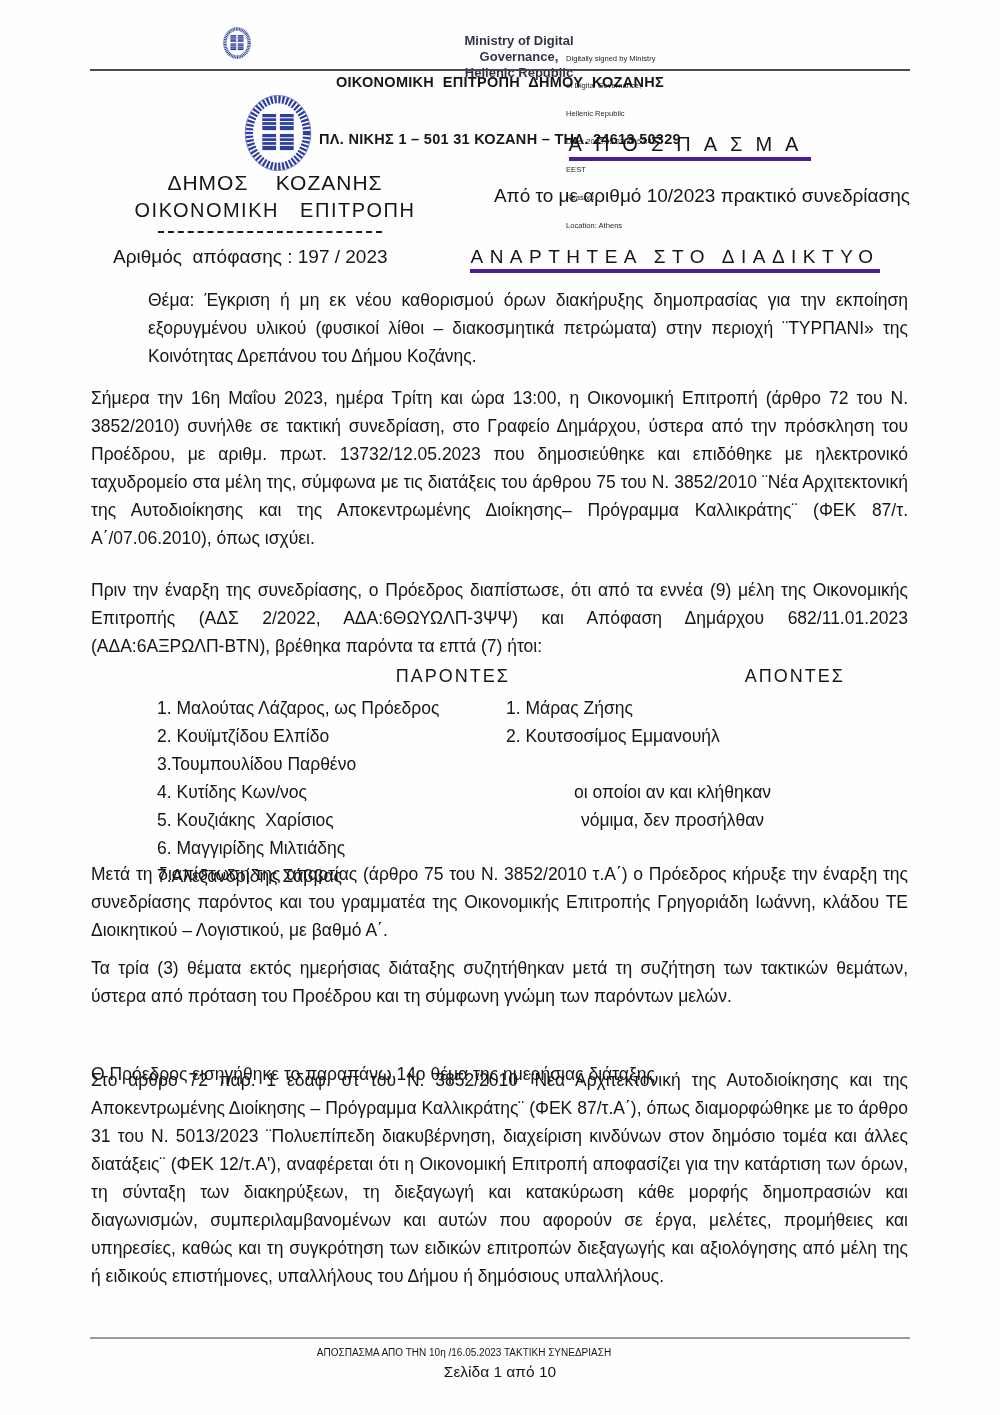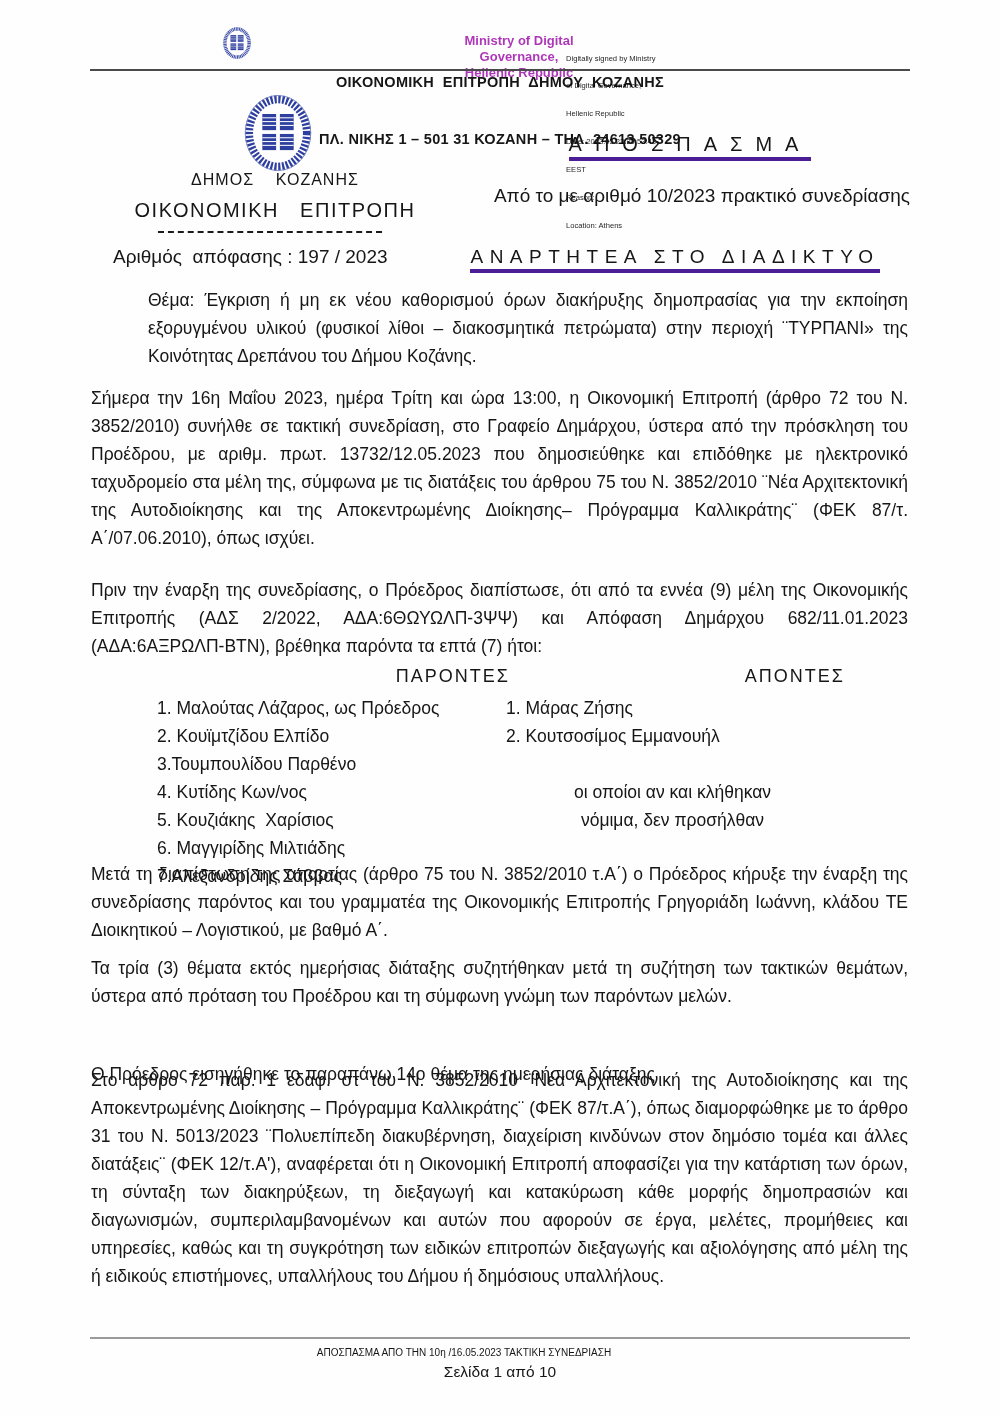--- a/index.html
+++ b/index.html
@@ -7,31 +7,31 @@
     position:relative; width:1000px; height:1415px; background:#fefefe;
     font-family:"Liberation Sans","DejaVu Sans",sans-serif; color:#161616;
     overflow:hidden; margin:0 auto;
   }
   .abs { position:absolute; }
 
   
   .letterhead { top:35px; left:300px; width:400px; text-align:center;
     font-size:14.5px; line-height:19px; font-weight:700; white-space:pre; letter-spacing:.3px; }
   .sig-stamp { top:33px; left:443px; width:152px; text-align:center;
-    font-size:13px; line-height:16px; font-weight:600; color:#a21caf; opacity:.88; }
+    font-size:13px; line-height:16px; font-weight:600; color:#0f172a; opacity:.88; }
   .sig-details { top:35px; left:566px; width:130px; font-size:7.6px;
     line-height:9.3px; color:#000; opacity:.88; white-space:pre; }
   .top-rule { top:69px; left:90px; width:820px; height:2px; background:#4a4a4a; }
 
   .emblem-small { top:26px; left:221px; width:32px; height:34px; }
   .emblem-large { top:92px; left:240px; width:76px; height:82px; }
 
   
   .muni { top:171px; left:120px; width:310px; text-align:center;
-    font-size:16px; letter-spacing:1px; white-space:pre; }
+    font-size:21px; letter-spacing:1px; white-space:pre; }
   .committee { top:199px; left:120px; width:310px; text-align:center;
     font-size:20px; letter-spacing:1.5px; white-space:pre; }
   .dash-sep { top:231px; left:158px; width:224px; border-top:2.5px dashed #1a1a1a; height:0; }
   .decision { top:246px; left:113px; font-size:19px; white-space:pre; }
 
   
   .apospasma { top:133px; left:480px; width:420px; text-align:center;
     font-size:20px; letter-spacing:13px; }
   .anartitea { top:246px; left:440px; width:470px; text-align:center;
     font-size:19px; letter-spacing:6.5px; }

